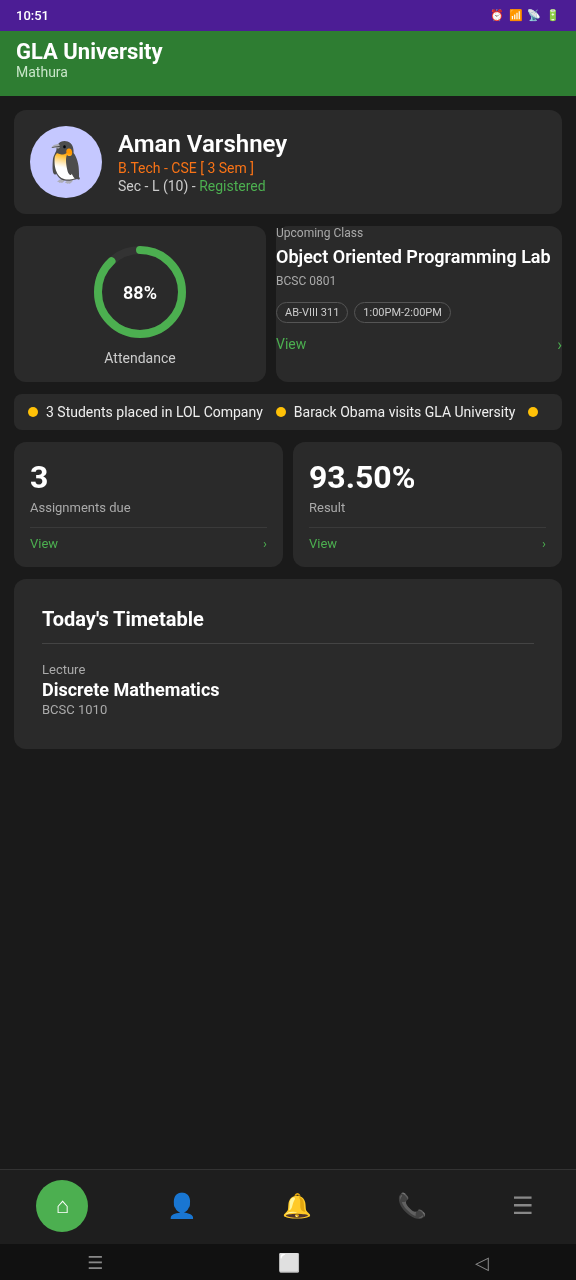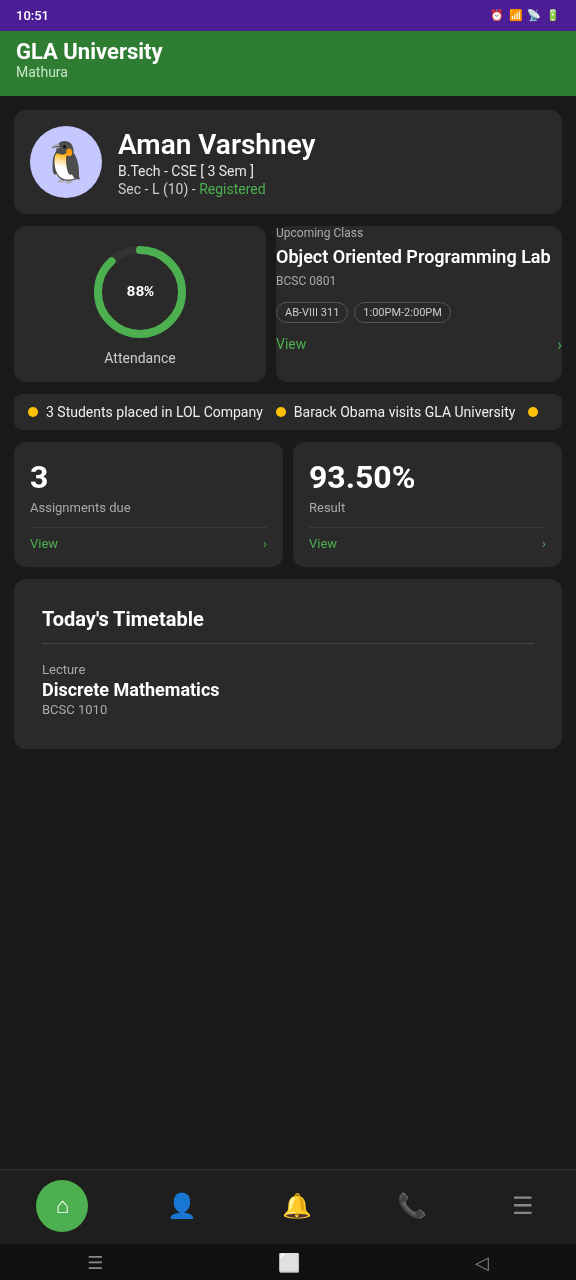--- a/index.html
+++ b/index.html
@@ -71,27 +71,27 @@
       display: flex;
       align-items: center;
       justify-content: center;
       flex-shrink: 0;
       overflow: hidden;
     }
     .avatar-penguin {
       font-size: 40px;
     }
     .profile-info .student-name {
-      font-size: 28px;
+      font-size: 24px;
       font-weight: 600;
       color: #fff;
     }
     .profile-info .student-course {
       font-size: 14px;
-      color: #e5e5e5;
+      color: #f97316;
       margin-top: 2px;
     }
     .profile-info .student-section {
       font-size: 14px;
       color: #ccc;
       margin-top: 2px;
     }
     .registered-text {
       color: #4caf50;
     }
@@ -118,24 +118,23 @@
       height: 100px;
     }
     .circle-container svg {
       transform: rotate(-90deg);
     }
     .circle-text {
       position: absolute;
       top: 50%;
       left: 50%;
       transform: translate(-50%, -50%);
-      font-size: 15px;
+      font-size: 18px;
       font-weight: 600;
       color: #fff;
-      font-family: Liberation Mono, monospace;
     }
     .attendance-label {
       font-size: 14px;
       color: #ccc;
       margin-top: 8px;
     }
 
     .upcoming-card {
       background: #2a2a2a;
       border-radius: 12px;

